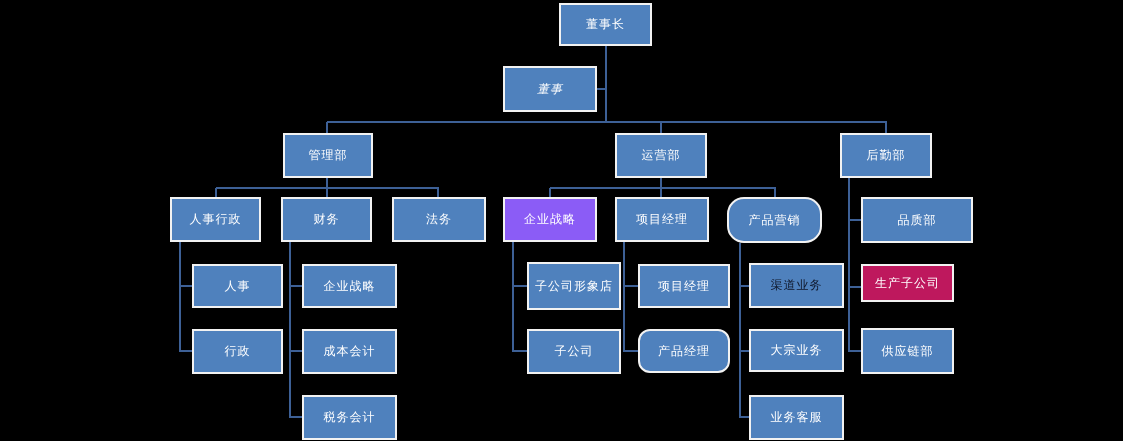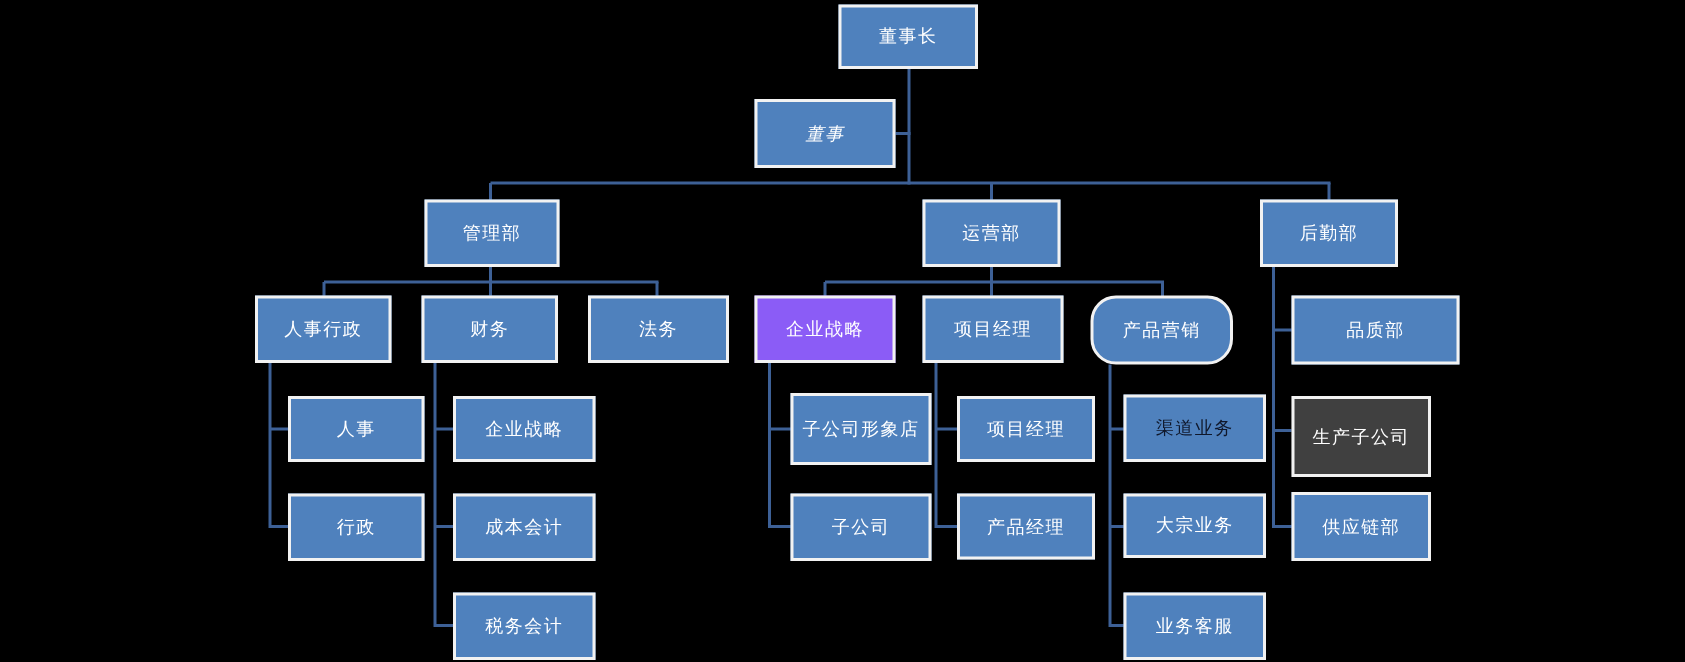--- a/index.html
+++ b/index.html
@@ -90,23 +90,23 @@
       <div class="org-node" style="left: 392px; top: 197px; width: 94px; height: 45px; background: rgb(79, 129, 189); border-color: rgb(242, 242, 242); color: rgb(255, 255, 255);">法务</div>
       <div class="org-node" style="left: 503px; top: 197px; width: 94px; height: 45px; background: #8b5cf6; border-color: rgb(242, 242, 242); color: rgb(255, 255, 255);">企业战略</div>
       <div class="org-node" style="left: 615px; top: 197px; width: 94px; height: 45px; background: rgb(79, 129, 189); border-color: rgb(242, 242, 242); color: rgb(255, 255, 255);">项目经理</div>
       <div class="org-node" style="left: 727px; top: 197px; width: 95px; height: 46px; background: rgb(79, 129, 189); border-color: rgb(242, 242, 242); color: rgb(255, 255, 255); border-radius: 17px;">产品营销</div>
       <div class="org-node" style="left: 861px; top: 197px; width: 112px; height: 46px; background: rgb(79, 129, 189); border-color: rgb(242, 242, 242); color: rgb(255, 255, 255);">品质部</div>
       <div class="org-node" style="left: 192px; top: 264px; width: 91px; height: 44px; background: rgb(79, 129, 189); border-color: rgb(242, 242, 242); color: rgb(255, 255, 255);">人事</div>
       <div class="org-node" style="left: 302px; top: 264px; width: 95px; height: 44px; background: rgb(79, 129, 189); border-color: rgb(242, 242, 242); color: rgb(255, 255, 255);">企业战略</div>
       <div class="org-node" style="left: 527px; top: 262px; width: 94px; height: 48px; background: rgb(79, 129, 189); border-color: rgb(242, 242, 242); color: rgb(255, 255, 255);">子公司形象店</div>
       <div class="org-node" style="left: 638px; top: 264px; width: 92px; height: 44px; background: rgb(79, 129, 189); border-color: rgb(242, 242, 242); color: rgb(255, 255, 255);">项目经理</div>
       <div class="org-node" style="left: 749px; top: 263px; width: 95px; height: 45px; background: rgb(79, 129, 189); border-color: rgb(242, 242, 242); color: #0f172a;">渠道业务</div>
-      <div class="org-node" style="left: 861px; top: 264px; width: 93px; height: 54px; background: #404040; border-color: rgb(242, 242, 242); color: rgb(255, 255, 255);">生产子公司</div>
+      <div class="org-node" style="left: 861px; top: 264px; width: 93px; height: 38px; background: #be185d; border-color: rgb(242, 242, 242); color: rgb(255, 255, 255);">生产子公司</div>
       <div class="org-node" style="left: 192px; top: 329px; width: 91px; height: 45px; background: rgb(79, 129, 189); border-color: rgb(242, 242, 242); color: rgb(255, 255, 255);">行政</div>
       <div class="org-node" style="left: 302px; top: 329px; width: 95px; height: 45px; background: rgb(79, 129, 189); border-color: rgb(242, 242, 242); color: rgb(255, 255, 255);">成本会计</div>
       <div class="org-node" style="left: 527px; top: 329px; width: 94px; height: 45px; background: rgb(79, 129, 189); border-color: rgb(242, 242, 242); color: rgb(255, 255, 255);">子公司</div>
-      <div class="org-node" style="left: 638px; top: 329px; width: 92px; height: 44px; background: rgb(79, 129, 189); border-color: rgb(242, 242, 242); color: rgb(255, 255, 255);">产品经理</div>
+      <div class="org-node" style="left: 638px; top: 329px; width: 92px; height: 44px; background: rgb(79, 129, 189); border-color: rgb(242, 242, 242); color: rgb(255, 255, 255); border-radius: 12px;">产品经理</div>
       <div class="org-node" style="left: 749px; top: 329px; width: 95px; height: 43px; background: rgb(79, 129, 189); border-color: rgb(242, 242, 242); color: rgb(255, 255, 255);">大宗业务</div>
       <div class="org-node" style="left: 861px; top: 328px; width: 93px; height: 46px; background: rgb(79, 129, 189); border-color: rgb(242, 242, 242); color: rgb(255, 255, 255);">供应链部</div>
       <div class="org-node" style="left: 302px; top: 395px; width: 95px; height: 45px; background: rgb(79, 129, 189); border-color: rgb(242, 242, 242); color: rgb(255, 255, 255);">税务会计</div>
       <div class="org-node" style="left: 749px; top: 395px; width: 95px; height: 45px; background: rgb(79, 129, 189); border-color: rgb(242, 242, 242); color: rgb(255, 255, 255);">业务客服</div>
     </div>
 </div>
 
 </body></html>

